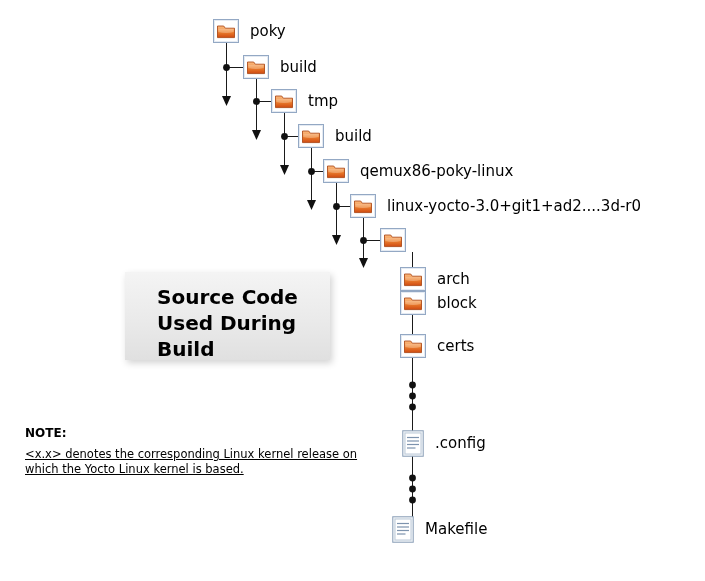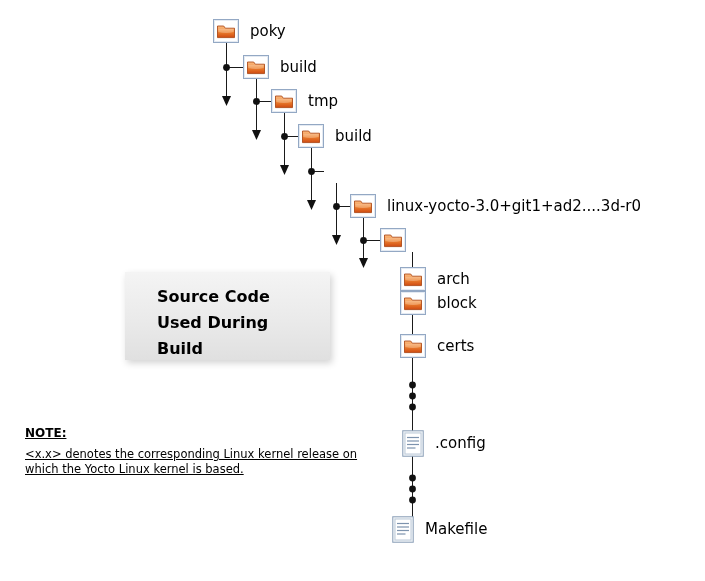--- a/index.html
+++ b/index.html
@@ -16,24 +16,24 @@
   .ic-folder { width:26px; height:24px; flex:0 0 auto; display:block; }
   .ic-file   { width:22px; height:27px; flex:0 0 auto; display:block; }
   .lbl { font-size:15px; color:#000; white-space:nowrap; line-height:1; }
 
   .callout {
     position:absolute; left:125px; top:272px; width:205px; height:88px; z-index:1;
     background:linear-gradient(180deg,#f4f4f4 0%,#e9e9e9 60%,#e0e0e0 100%);
     box-shadow:2px 3px 7px rgba(0,0,0,0.18);
     padding:12px 0 0 32px;
   }
-  .callout div { font-size:16px; font-weight:bold; color:#000; line-height:26px; }
+  .callout div { font-size:20px; font-weight:bold; color:#000; line-height:26px; }
 
   .note { position:absolute; left:25px; top:426px; width:360px; z-index:1; }
-  .note-title { display:block; font-size:12px; font-weight:bold; color:#000; margin-bottom:7px;text-decoration:underline; }
+  .note-title { display:block; font-size:12px; font-weight:bold; color:#000; margin-bottom:7px; }
   .note-line { font-size:11.5px; line-height:15px; color:#000;text-decoration:underline; }
 </style>
 </head>
 <body>
 
 <div class="stage">
 
   <svg class="defs-holder" aria-hidden="true">
     <defs>
       <linearGradient id="gradFolder" x1="0" y1="0" x2="0" y2="1">
@@ -119,20 +119,26 @@
         <use href="#sym-folder"></use>
       </svg>
     <span class="lbl">tmp</span>
   </div>
   <div class="node" style="left:298px;top:124px">
     <svg class="ic-folder">
         <use href="#sym-folder"></use>
       </svg>
     <span class="lbl">build</span>
   </div>
+  <div class="node" style="left:323px;top:159px">
+    <svg class="ic-folder">
+        <use href="#sym-folder"></use>
+      </svg>
+    <span class="lbl">qemux86-poky-linux</span>
+  </div>
   <div class="node" style="left:350px;top:194px">
     <svg class="ic-folder">
         <use href="#sym-folder"></use>
       </svg>
     <span class="lbl">linux-yocto-3.0+git1+ad2....3d-r0</span>
   </div>
   <div class="node" style="left:380px;top:228px">
     <svg class="ic-folder">
         <use href="#sym-folder"></use>
       </svg>

